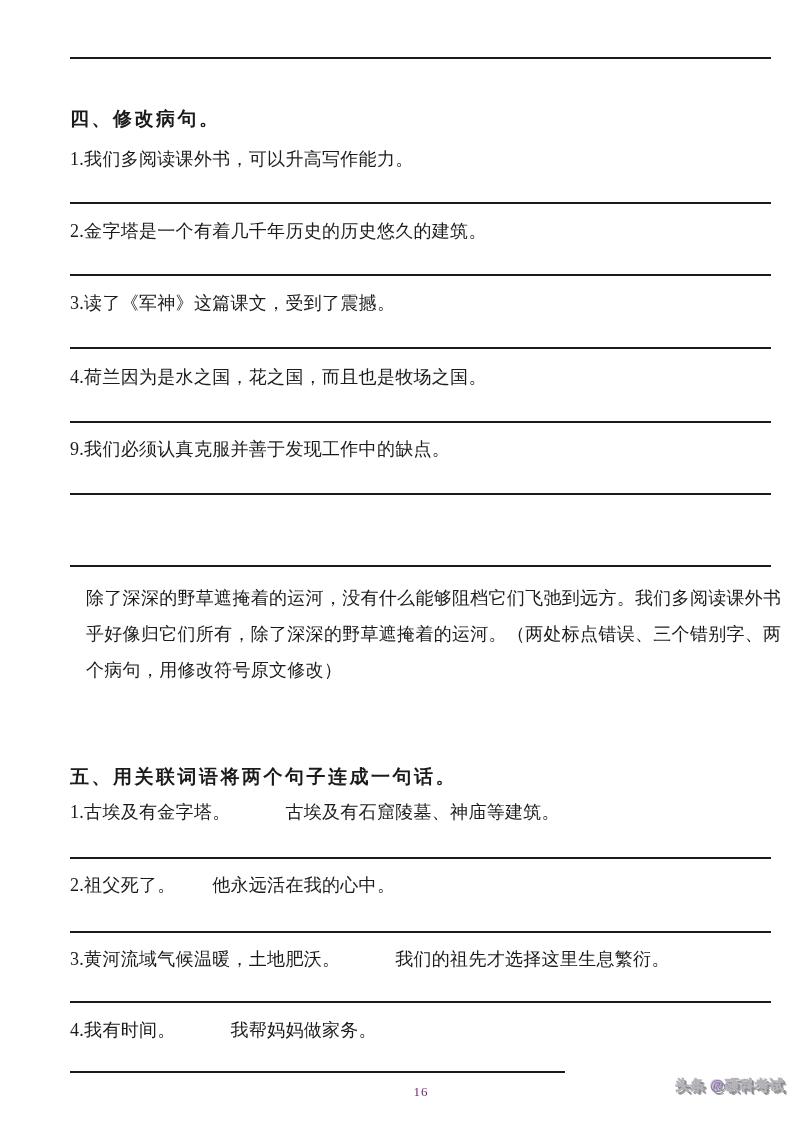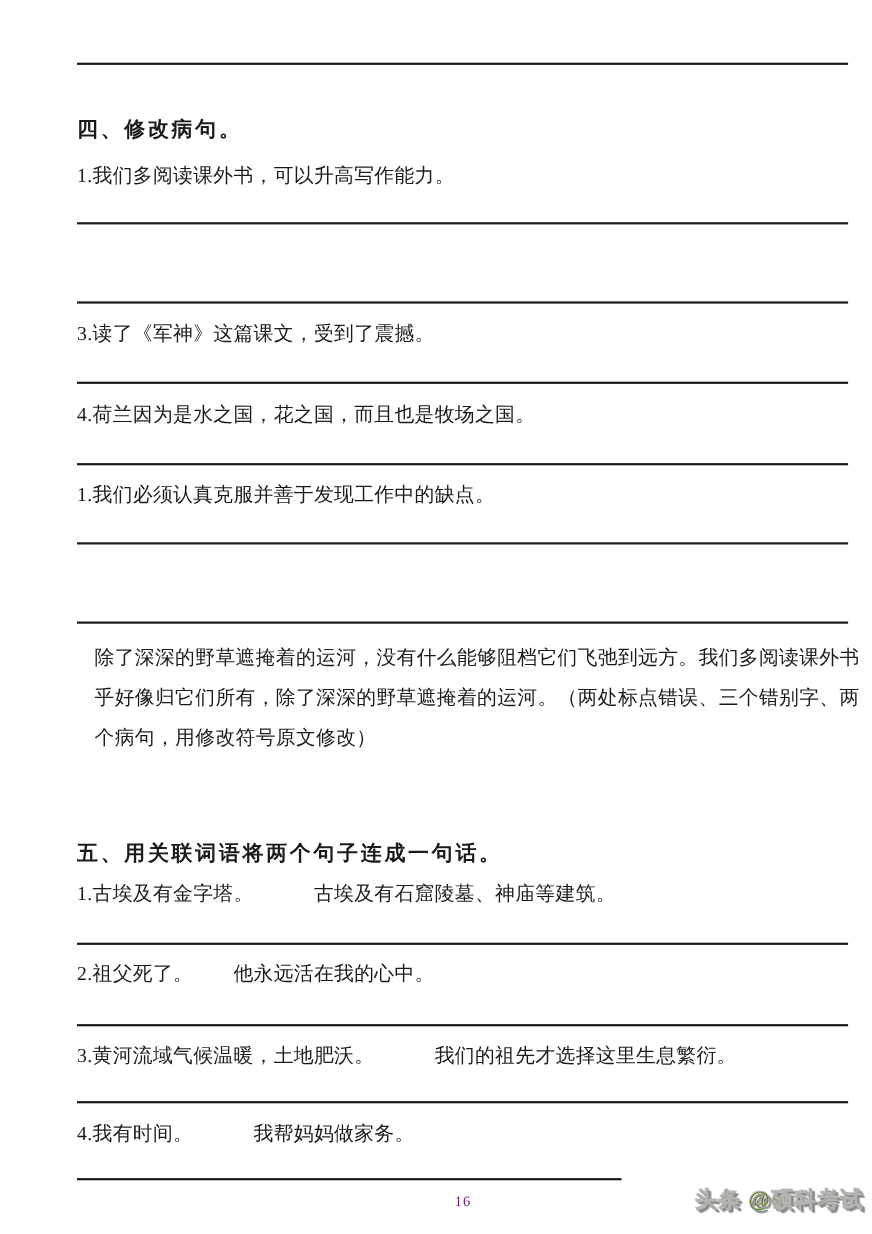--- a/index.html
+++ b/index.html
@@ -33,47 +33,48 @@
     font-size: 18px; letter-spacing: 0.3px; line-height: 36px;
   }
   .para-line { white-space: nowrap; }
   .page-number {
     position: absolute; left: 0; top: 1084px; width: 778px;
     text-align: center; font-size: 13px; letter-spacing: 1px; color: #701a75;
   }
   .watermark {
     position: absolute; right: 8px; top: 1077px;
     font-family: "Liberation Sans", "DejaVu Sans", sans-serif;
-    font-weight: 700; font-size: 20px; letter-spacing: 1px;
-    color: #4d7c0f; white-space: nowrap;
+    font-weight: 700; font-size: 14px; letter-spacing: 1px;
+    color: #6d28d9; white-space: nowrap;
     -webkit-text-stroke: 0.6px #b5b5b5;
     text-shadow: 2px 2px 0 #8a8a8a, 3px 3px 0 #a6a6a6, -1px -1px 0 #d8d8d8;
   }
 </style>
 </head>
 <body>
 
 <div class="page">
 
   <div class="rule" style="top:57px"></div>
 
   <div class="heading" style="top:108px">四、修改病句。</div>
 
   <div class="item" style="top:148px">1.我们多阅读课外书，可以升高写作能力。</div>
   <div class="rule" style="top:202px"></div>
 
+  <div class="item" style="top:220px">2.金字塔是一个有着几千年历史的历史悠久的建筑。</div>
   <div class="rule" style="top:274px"></div>
 
   <div class="item" style="top:292px">3.读了《军神》这篇课文，受到了震撼。</div>
   <div class="rule" style="top:347px"></div>
 
   <div class="item" style="top:366px">4.荷兰因为是水之国，花之国，而且也是牧场之国。</div>
   <div class="rule" style="top:421px"></div>
 
-  <div class="item" style="top:438px">1.我们必须认真克服并善于发现工作中的缺点。</div>
+  <div class="item" style="top:438px">9.我们必须认真克服并善于发现工作中的缺点。</div>
   <div class="rule" style="top:493px"></div>
 
   <div class="rule" style="top:565px"></div>
 
   <div class="para">
     <div class="para-line">除了深深的野草遮掩着的运河，没有什么能够阻档它们飞弛到远方。我们多阅读课外书</div>
     <div class="para-line">乎好像归它们所有，除了深深的野草遮掩着的运河。（两处标点错误、三个错别字、两</div>
     <div class="para-line">个病句，用修改符号原文修改）</div>
   </div>
 

